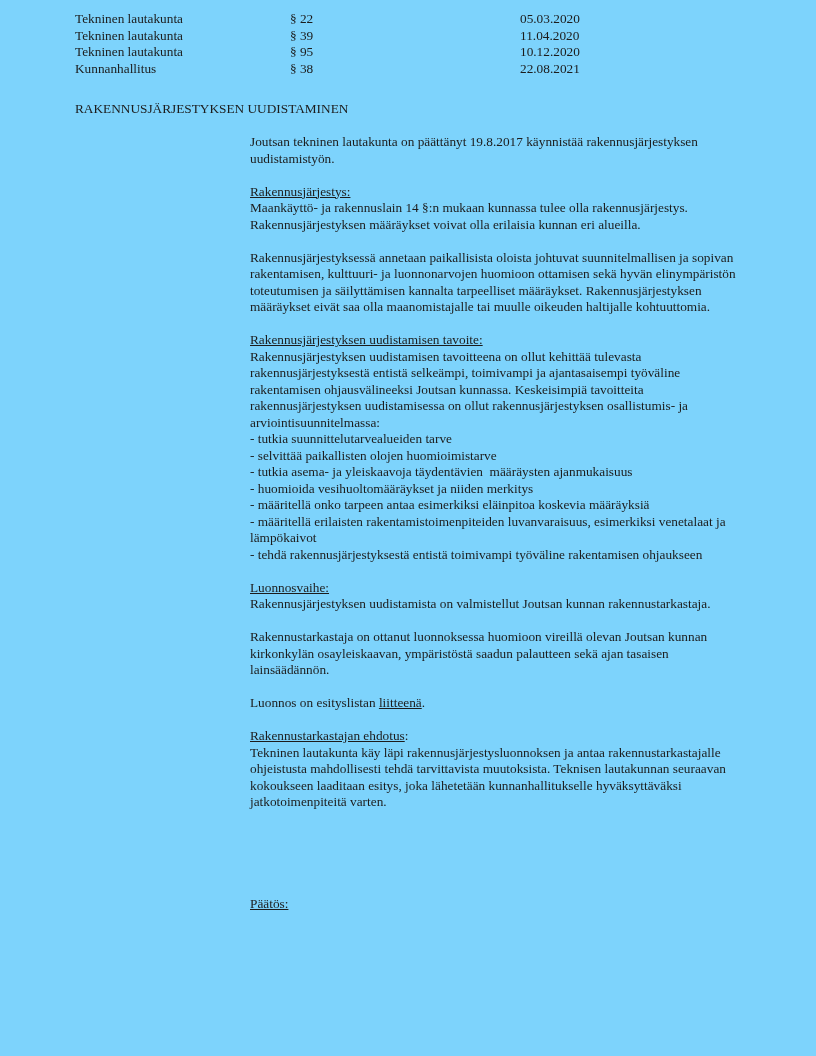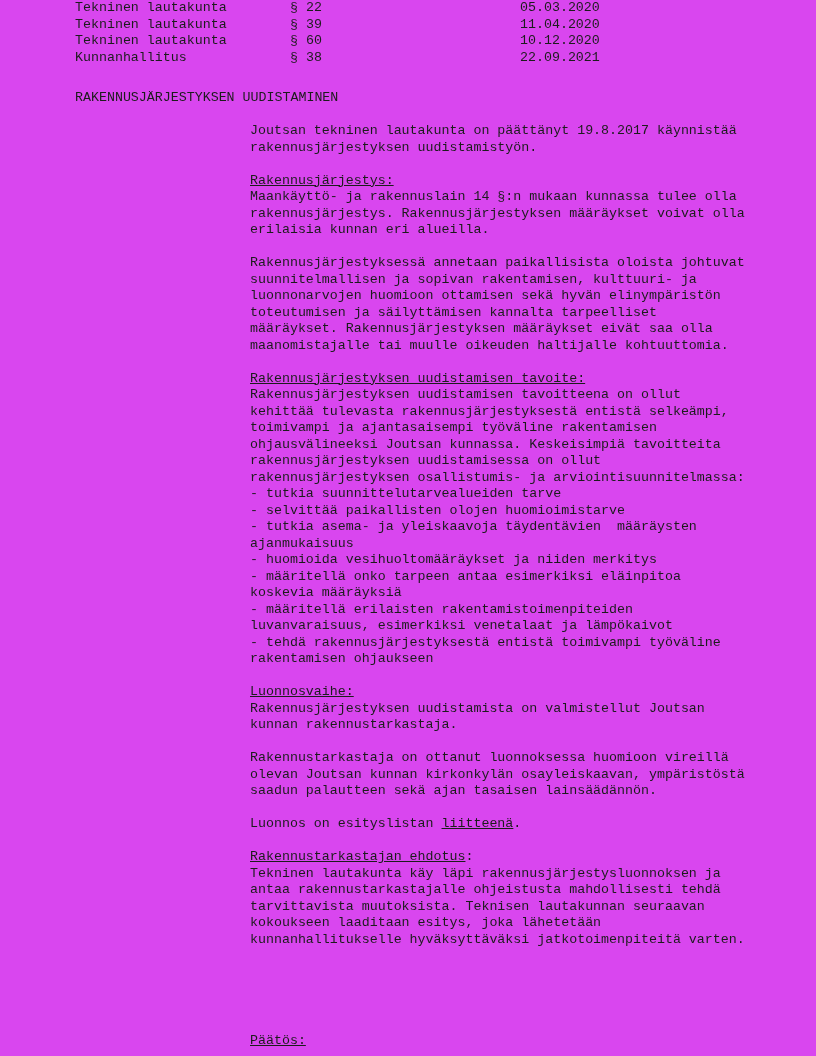--- a/index.html
+++ b/index.html
@@ -1,25 +1,25 @@
 <!DOCTYPE html>
 <html><head>
 <meta charset="utf-8">
 <style>
   html, body { margin: 0; padding: 0; background: #ffffff; }
   .page {
     width: 816px;
     height: 1056px;
     box-sizing: border-box;
-    background: #d946ef;
+    background: #7dd3fc;
     color: #1c1c1c;
-    font-family: Liberation Mono, monospace;
+    font-family: Liberation Serif, serif;
     font-size: 13.3px;
     line-height: 16.5px;
-    padding: 0 0 0 75px;
+    padding: 11px 0 0 75px;
     overflow: hidden;
     position: relative;
   }
   .history-table { }
   .history-row { display: flex; }
   .cell-committee { width: 215px; white-space: pre; }
   .cell-section   { width: 230px; white-space: pre; }
   .cell-date      { white-space: pre; }
   .doc-title   { margin-top: 24px; }
   .meeting-ref { margin-top: 20px; }
@@ -41,28 +41,28 @@
   </div>
 
   <div class="history-row">
     <span class="cell-committee">Tekninen lautakunta</span>
     <span class="cell-section">§ 39</span>
     <span class="cell-date">11.04.2020</span>
   </div>
 
   <div class="history-row">
     <span class="cell-committee">Tekninen lautakunta</span>
-    <span class="cell-section">§ 60</span>
+    <span class="cell-section">§ 95</span>
     <span class="cell-date">10.12.2020</span>
   </div>
 
   <div class="history-row">
     <span class="cell-committee">Kunnanhallitus</span>
     <span class="cell-section">§ 38</span>
-    <span class="cell-date">22.09.2021</span>
+    <span class="cell-date">22.08.2021</span>
   </div>
 </div>
 
   <div class="doc-title">RAKENNUSJÄRJESTYKSEN UUDISTAMINEN</div>
 
 
   <div class="body-block">
       <div class="para"><div>Joutsan tekninen lautakunta on päättänyt 19.8.2017 käynnistää rakennusjärjestyksen uudistamistyön.</div></div>
       <div class="para"><div class="u">Rakennusjärjestys:</div><div>Maankäyttö- ja rakennuslain 14 §:n mukaan kunnassa tulee olla rakennusjärjestys. Rakennusjärjestyksen määräykset voivat olla erilaisia kunnan eri alueilla.</div></div>
       <div class="para"><div>Rakennusjärjestyksessä annetaan paikallisista oloista johtuvat suunnitelmallisen ja sopivan rakentamisen, kulttuuri- ja luonnonarvojen huomioon ottamisen sekä hyvän elinympäristön toteutumisen ja säilyttämisen kannalta tarpeelliset määräykset. Rakennusjärjestyksen määräykset eivät saa olla maanomistajalle tai muulle oikeuden haltijalle kohtuuttomia.</div></div>

